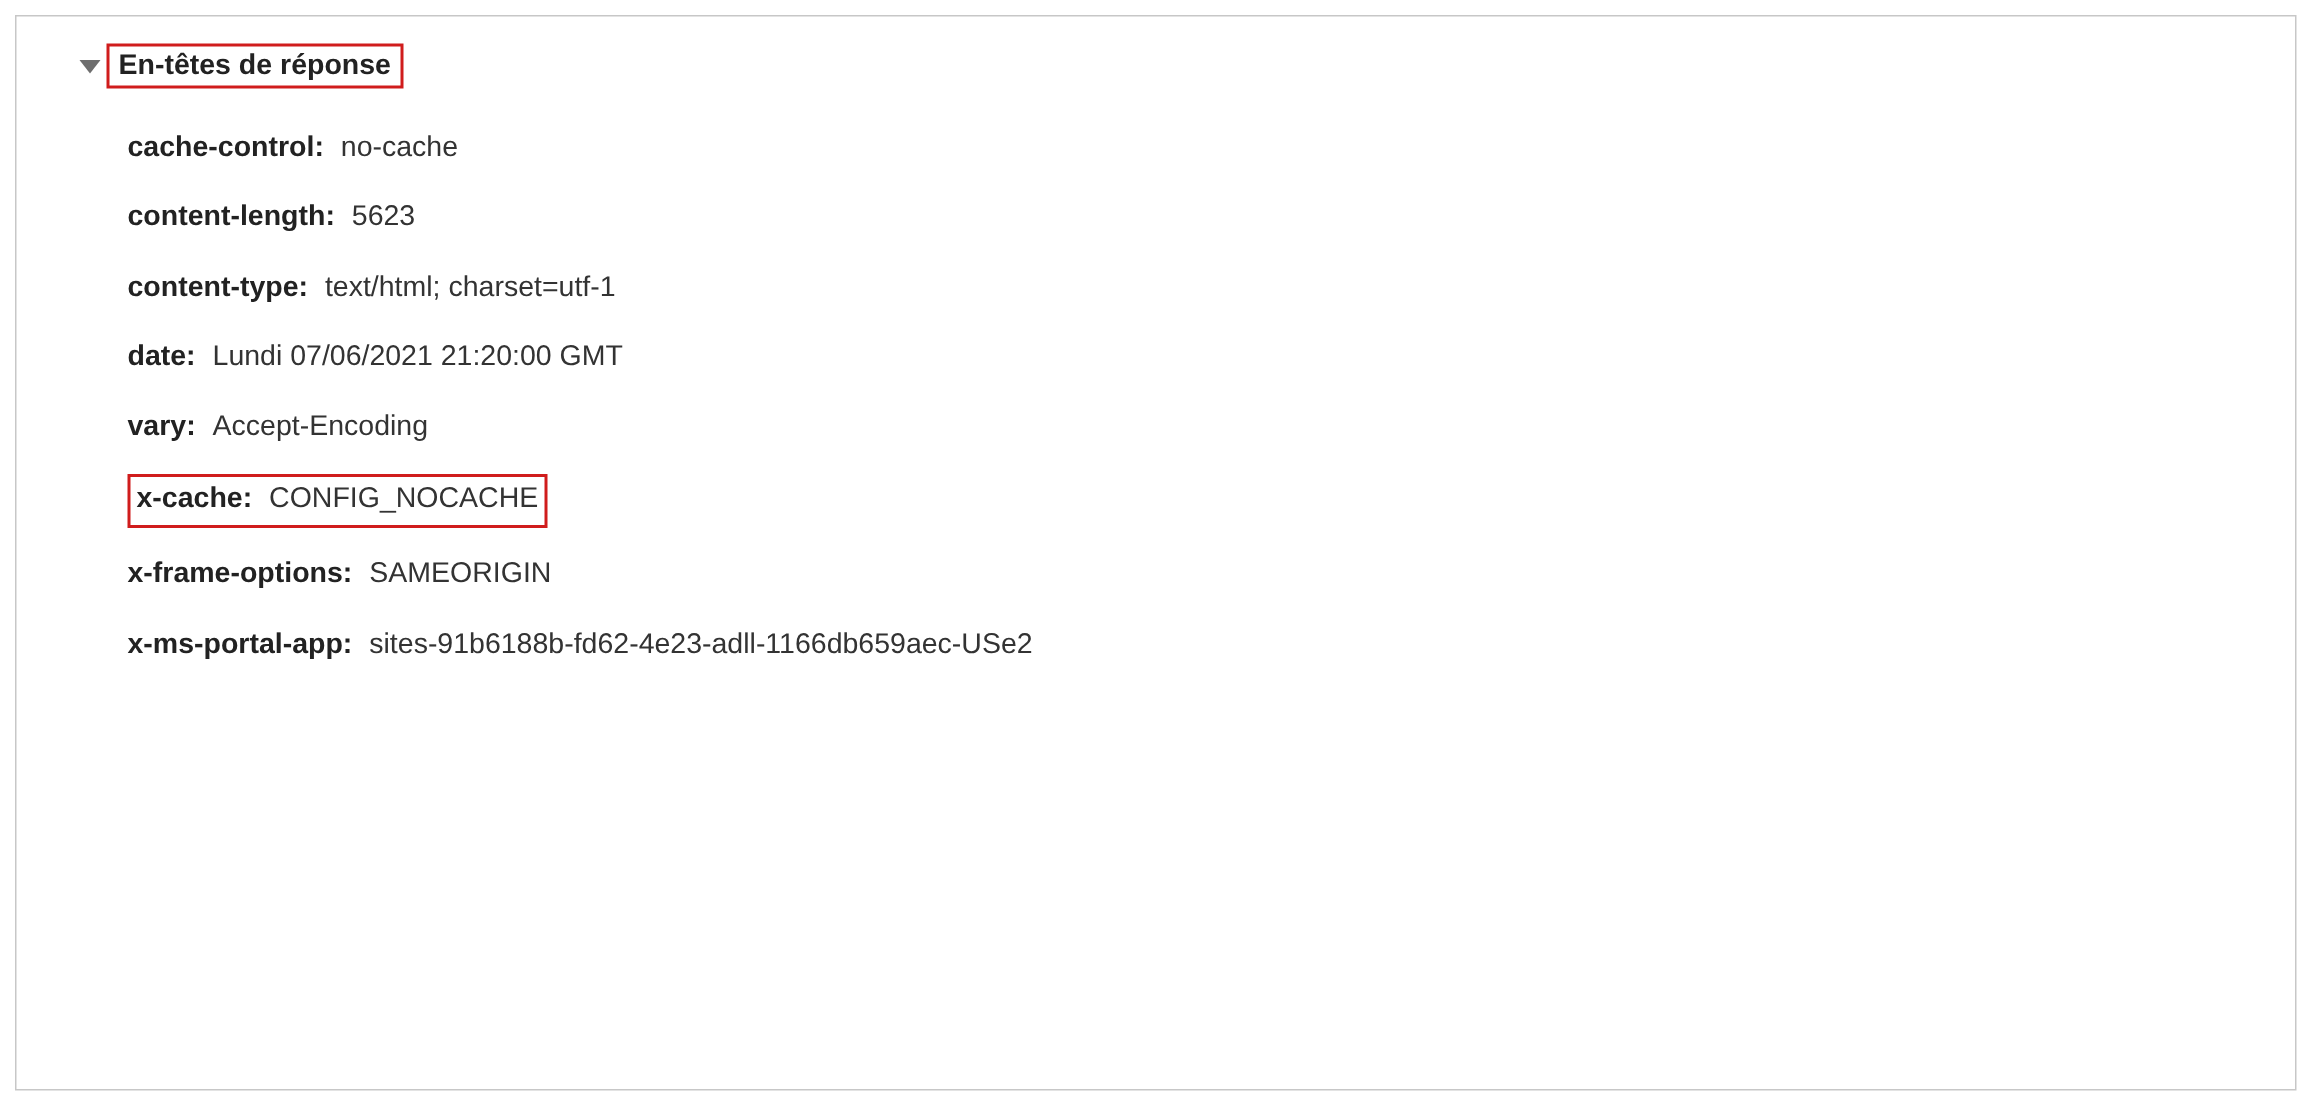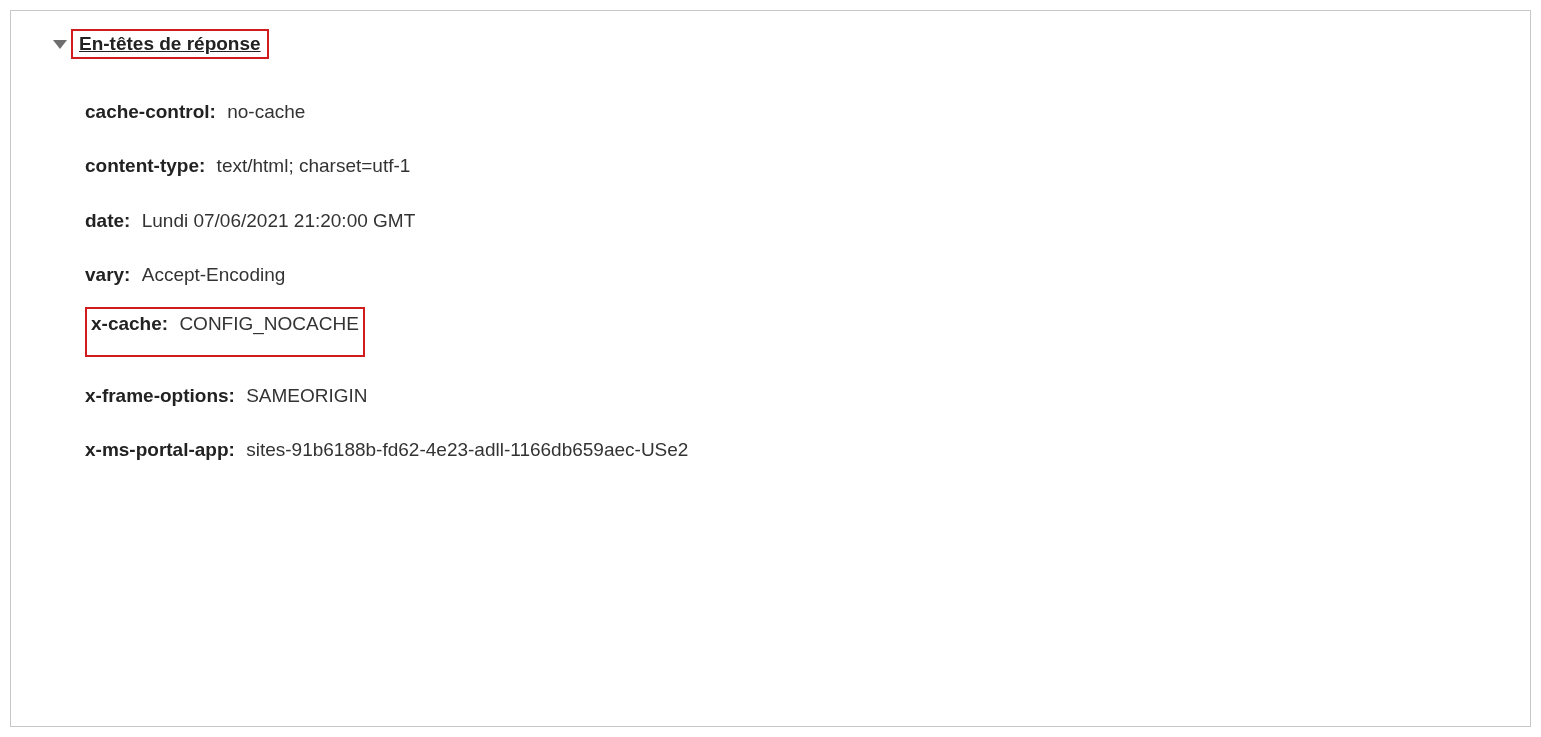--- a/index.html
+++ b/index.html
@@ -30,55 +30,55 @@
     border-top: 9px solid #6e6e6e;
     margin-right: 4px;
   }
   .section-title {
     font-weight: 700;
     color: #222;
   }
   .highlight-red {
     border: 2px solid #d01c1c;
     padding: 2px 6px;
-    text-decoration: underline;
   }
   .rows { padding-left: 44px; }
   .row {
-    margin: 24px 0 16px 0;
+    margin: 11px 0 16px 0;
     line-height: 1.6;
     white-space: nowrap;
   }
   .key {
     font-weight: 700;
     color: #222;
   }
   .val {
     color: #333;
     margin-left: 6px;
   }
   .row.highlighted {
     display: inline-block;
     border: 2px solid #d01c1c;
-    padding: 0px 4px 16px 4px;
+    padding: 0px 4px 2px 4px;
     margin-left: -4px;
   }
 </style>
 </head>
 <body>
 
 <div class="panel">
 
   <div class="section-header">
     <span class="caret"></span>
     <span class="section-title highlight-red">En-têtes de réponse</span>
   </div>
 
   <div class="rows" id="rows">
       <div class="row"><span class="key">cache-control:</span> <span class="val">no-cache</span></div>
+      <div class="row"><span class="key">content-length:</span> <span class="val">5623</span></div>
       <div class="row"><span class="key">content-type:</span> <span class="val">text/html; charset=utf-1</span></div>
       <div class="row"><span class="key">date:</span> <span class="val">Lundi 07/06/2021 21:20:00 GMT</span></div>
       <div class="row"><span class="key">vary:</span> <span class="val">Accept-Encoding</span></div>
       <div style="margin: 6px 0px 16px;"><div class="row highlighted" style="margin: 0px;"><span class="key">x-cache:</span> <span class="val">CONFIG_NOCACHE</span></div></div>
       <div class="row"><span class="key">x-frame-options:</span> <span class="val">SAMEORIGIN</span></div>
       <div class="row"><span class="key">x-ms-portal-app:</span> <span class="val">sites-91b6188b-fd62-4e23-adll-1166db659aec-USe2</span></div>
     </div>
 
 </div>
 

